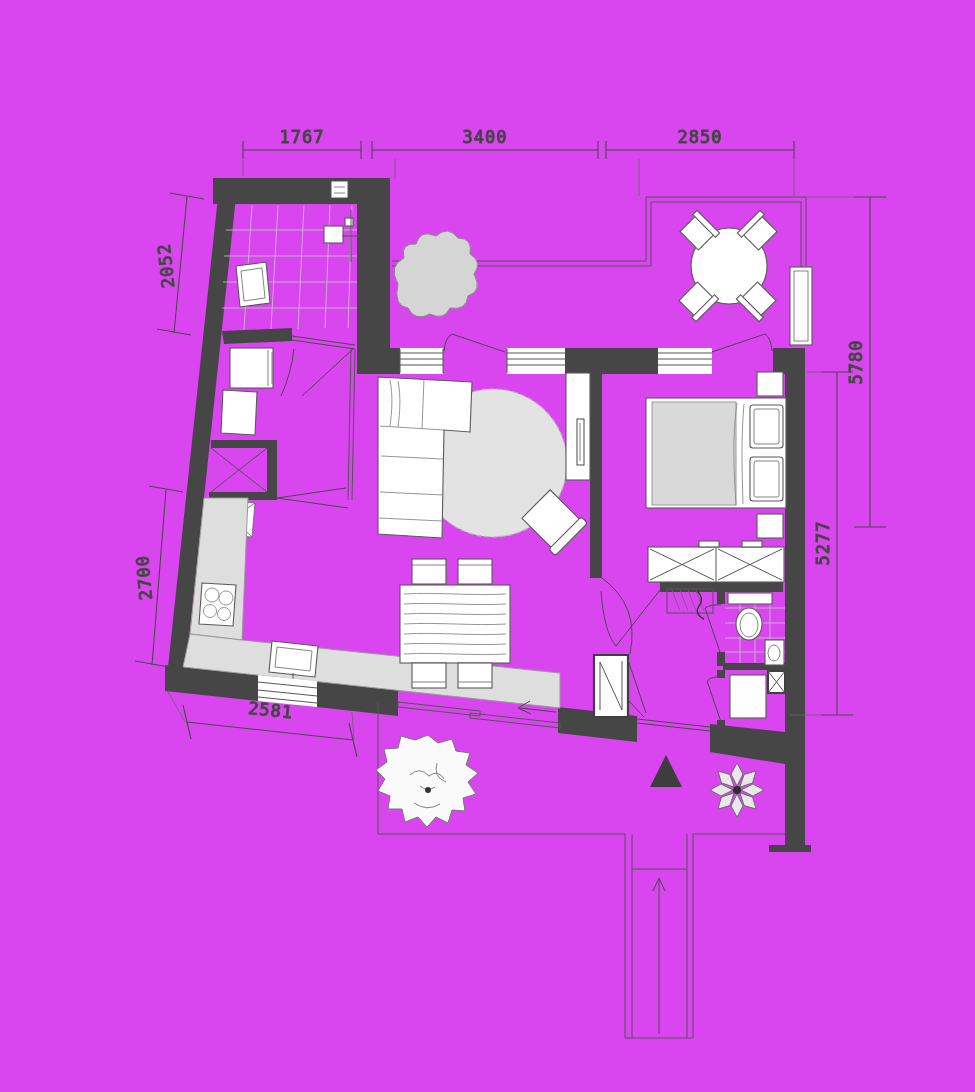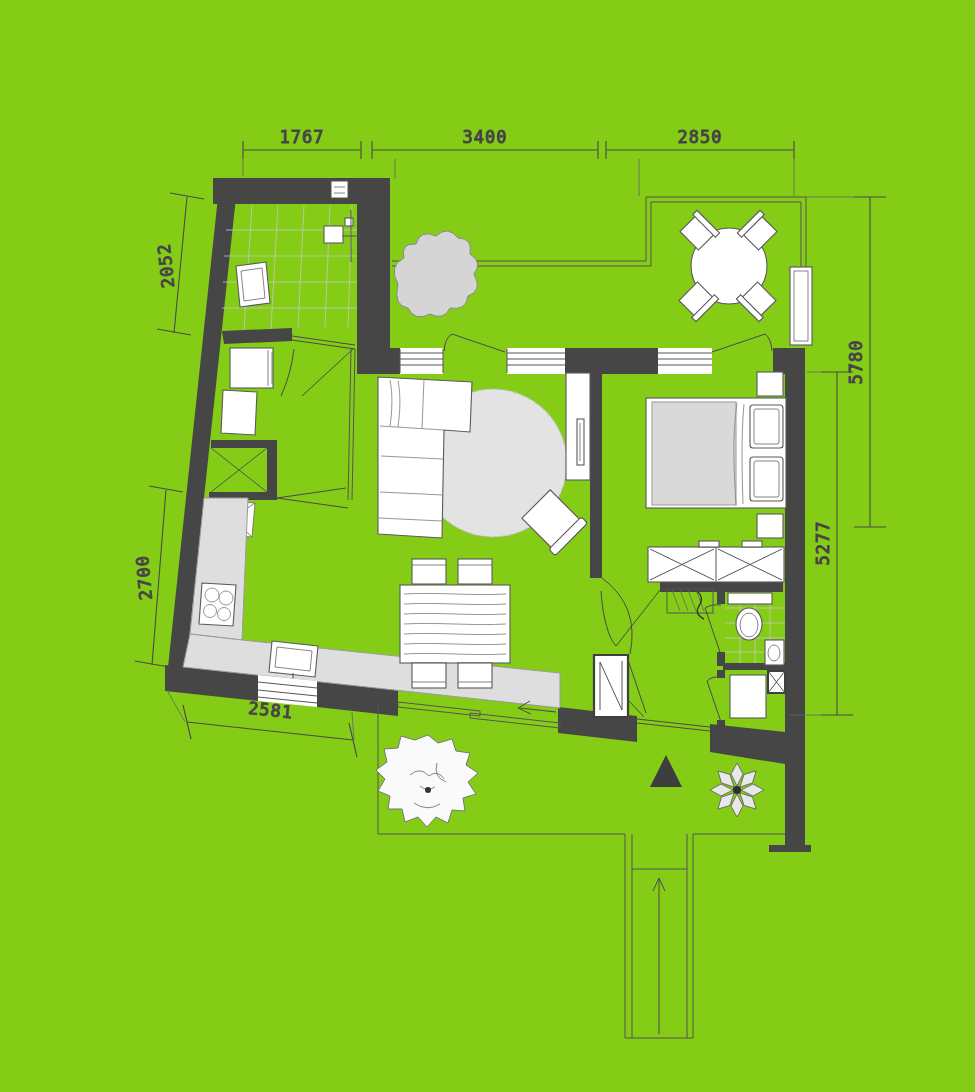--- a/index.html
+++ b/index.html
@@ -1,16 +1,16 @@
 <!DOCTYPE html>
 <html><head>
 <meta charset="utf-8">
 <style>
   html,body{margin:0;padding:0;background:#fff;}
-  .page{position:relative;width:975px;height:1092px;background:#84cc16;overflow:hidden;
+  .page{position:relative;width:975px;height:1092px;background:#d946ef;overflow:hidden;
         font-family:"DejaVu Sans Mono","Liberation Mono",monospace;}
   svg{position:absolute;left:0;top:0;}
   svg text{font-family:"DejaVu Sans Mono","Liberation Mono",monospace;font-size:17px;
            letter-spacing:1px;fill:#3a3a3a;}
   .thin{stroke:#555;stroke-width:1;fill:none;}
   .thin2{stroke:#666;stroke-width:0.8;fill:none;}
   .door{stroke:#4a4a4a;stroke-width:1;fill:none;}
   .dim{stroke:#4a4a4a;stroke-width:1.1;fill:none;}
   .furn{stroke:#5a5a5a;stroke-width:1.1;fill:#ffffff;}
   .furnline{stroke:#8a8a8a;stroke-width:0.9;fill:none;}

